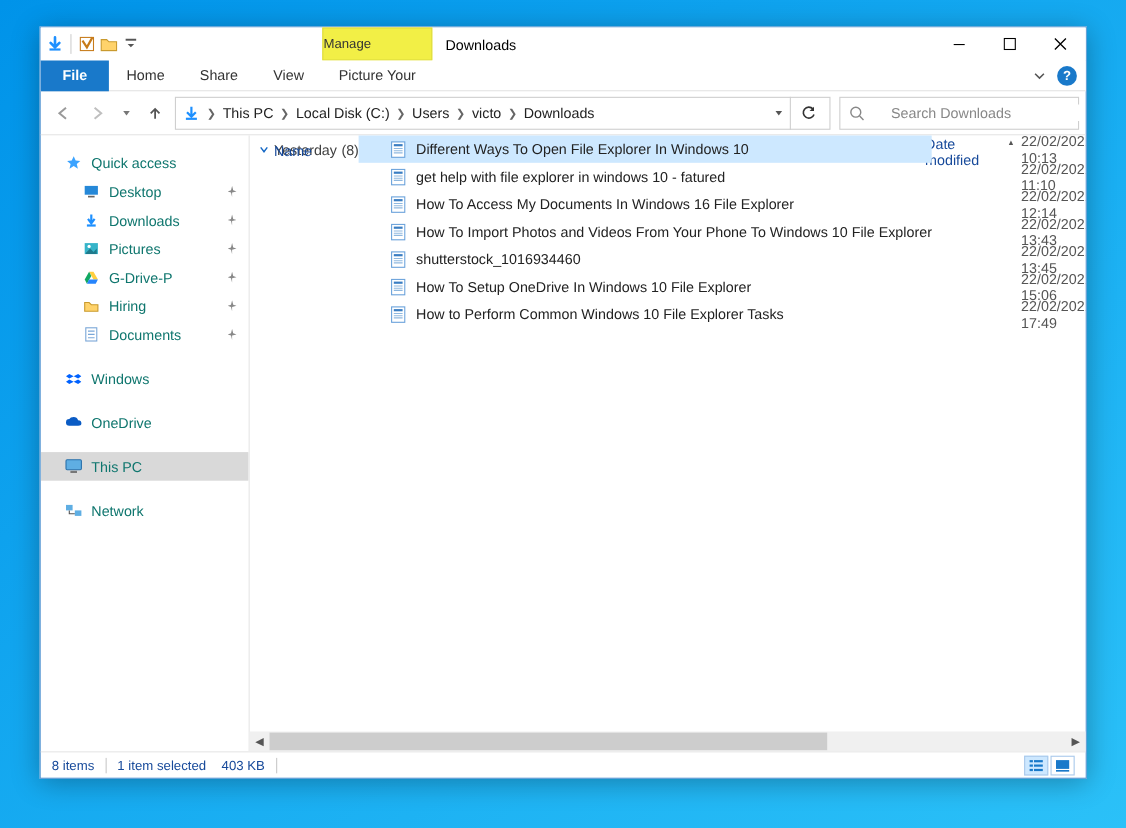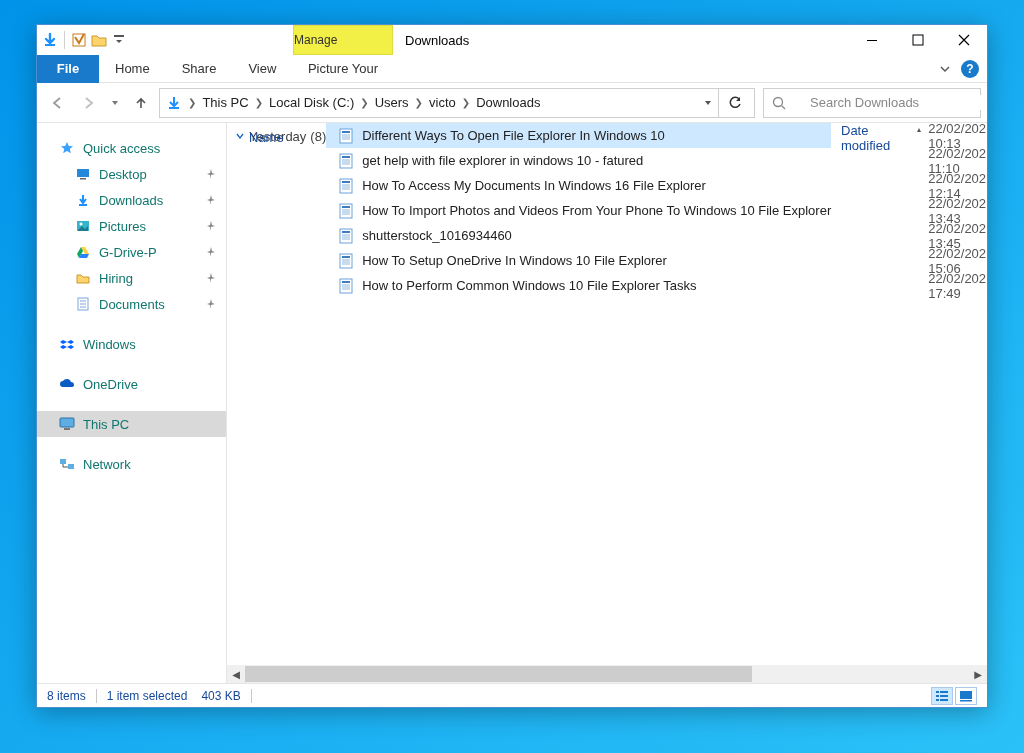--- a/index.html
+++ b/index.html
@@ -56,21 +56,21 @@
   .nav-icon { width:16px; height:16px; display:flex; align-items:center; justify-content:center; }
   
   .content { flex:1; display:flex; position:relative; }
   .col-headers { height:30px; display:flex; align-items:center; border-bottom:1px solid #e5e5e5; font-size:13px; color:#16499a; position:relative; }
   .col-name { position:absolute; left:22px; }
   .col-date { position:absolute; left:602px;margin-left:12px; }
   .sort-caret { position:absolute; left:690px; top:2px; font-size:8px; color:#555; }
   .col-divider { position:absolute; left:594px; top:6px; width:1px; height:18px; background:#e0e0e0; }
   .group-header { height:26px; display:flex; align-items:center; padding-left:8px; font-size:13px; color:#404040; gap:4px; }
   .rows { }
-  .file-row { height:25px; display:flex; align-items:center; font-size:13px; position:relative; padding-left:12px; }
+  .file-row { height:25px; display:flex; align-items:center; font-size:13px; position:relative; padding-left:28px; }
   .file-row.selected { background:#cde8ff; }
   .file-icon { width:16px; height:16px; margin-right:8px; display:flex; align-items:center; justify-content:center; }
   .file-name { color:#222; }
   .file-date { position:absolute; left:602px; color:#555; }
   
   .hscroll { position:absolute; left:0; bottom:0; right:0; height:18px; background:#f0f0f0; display:flex; align-items:center; }
   .hscroll-track { flex:1; height:16px; background:#f0f0f0; position:relative; display:flex; align-items:center; }
   .hscroll-thumb { height:16px; background:#cdcdcd; }
   .hscroll-btn { width:18px; height:18px; display:flex; align-items:center; justify-content:center; color:#555; font-size:10px; }
   

